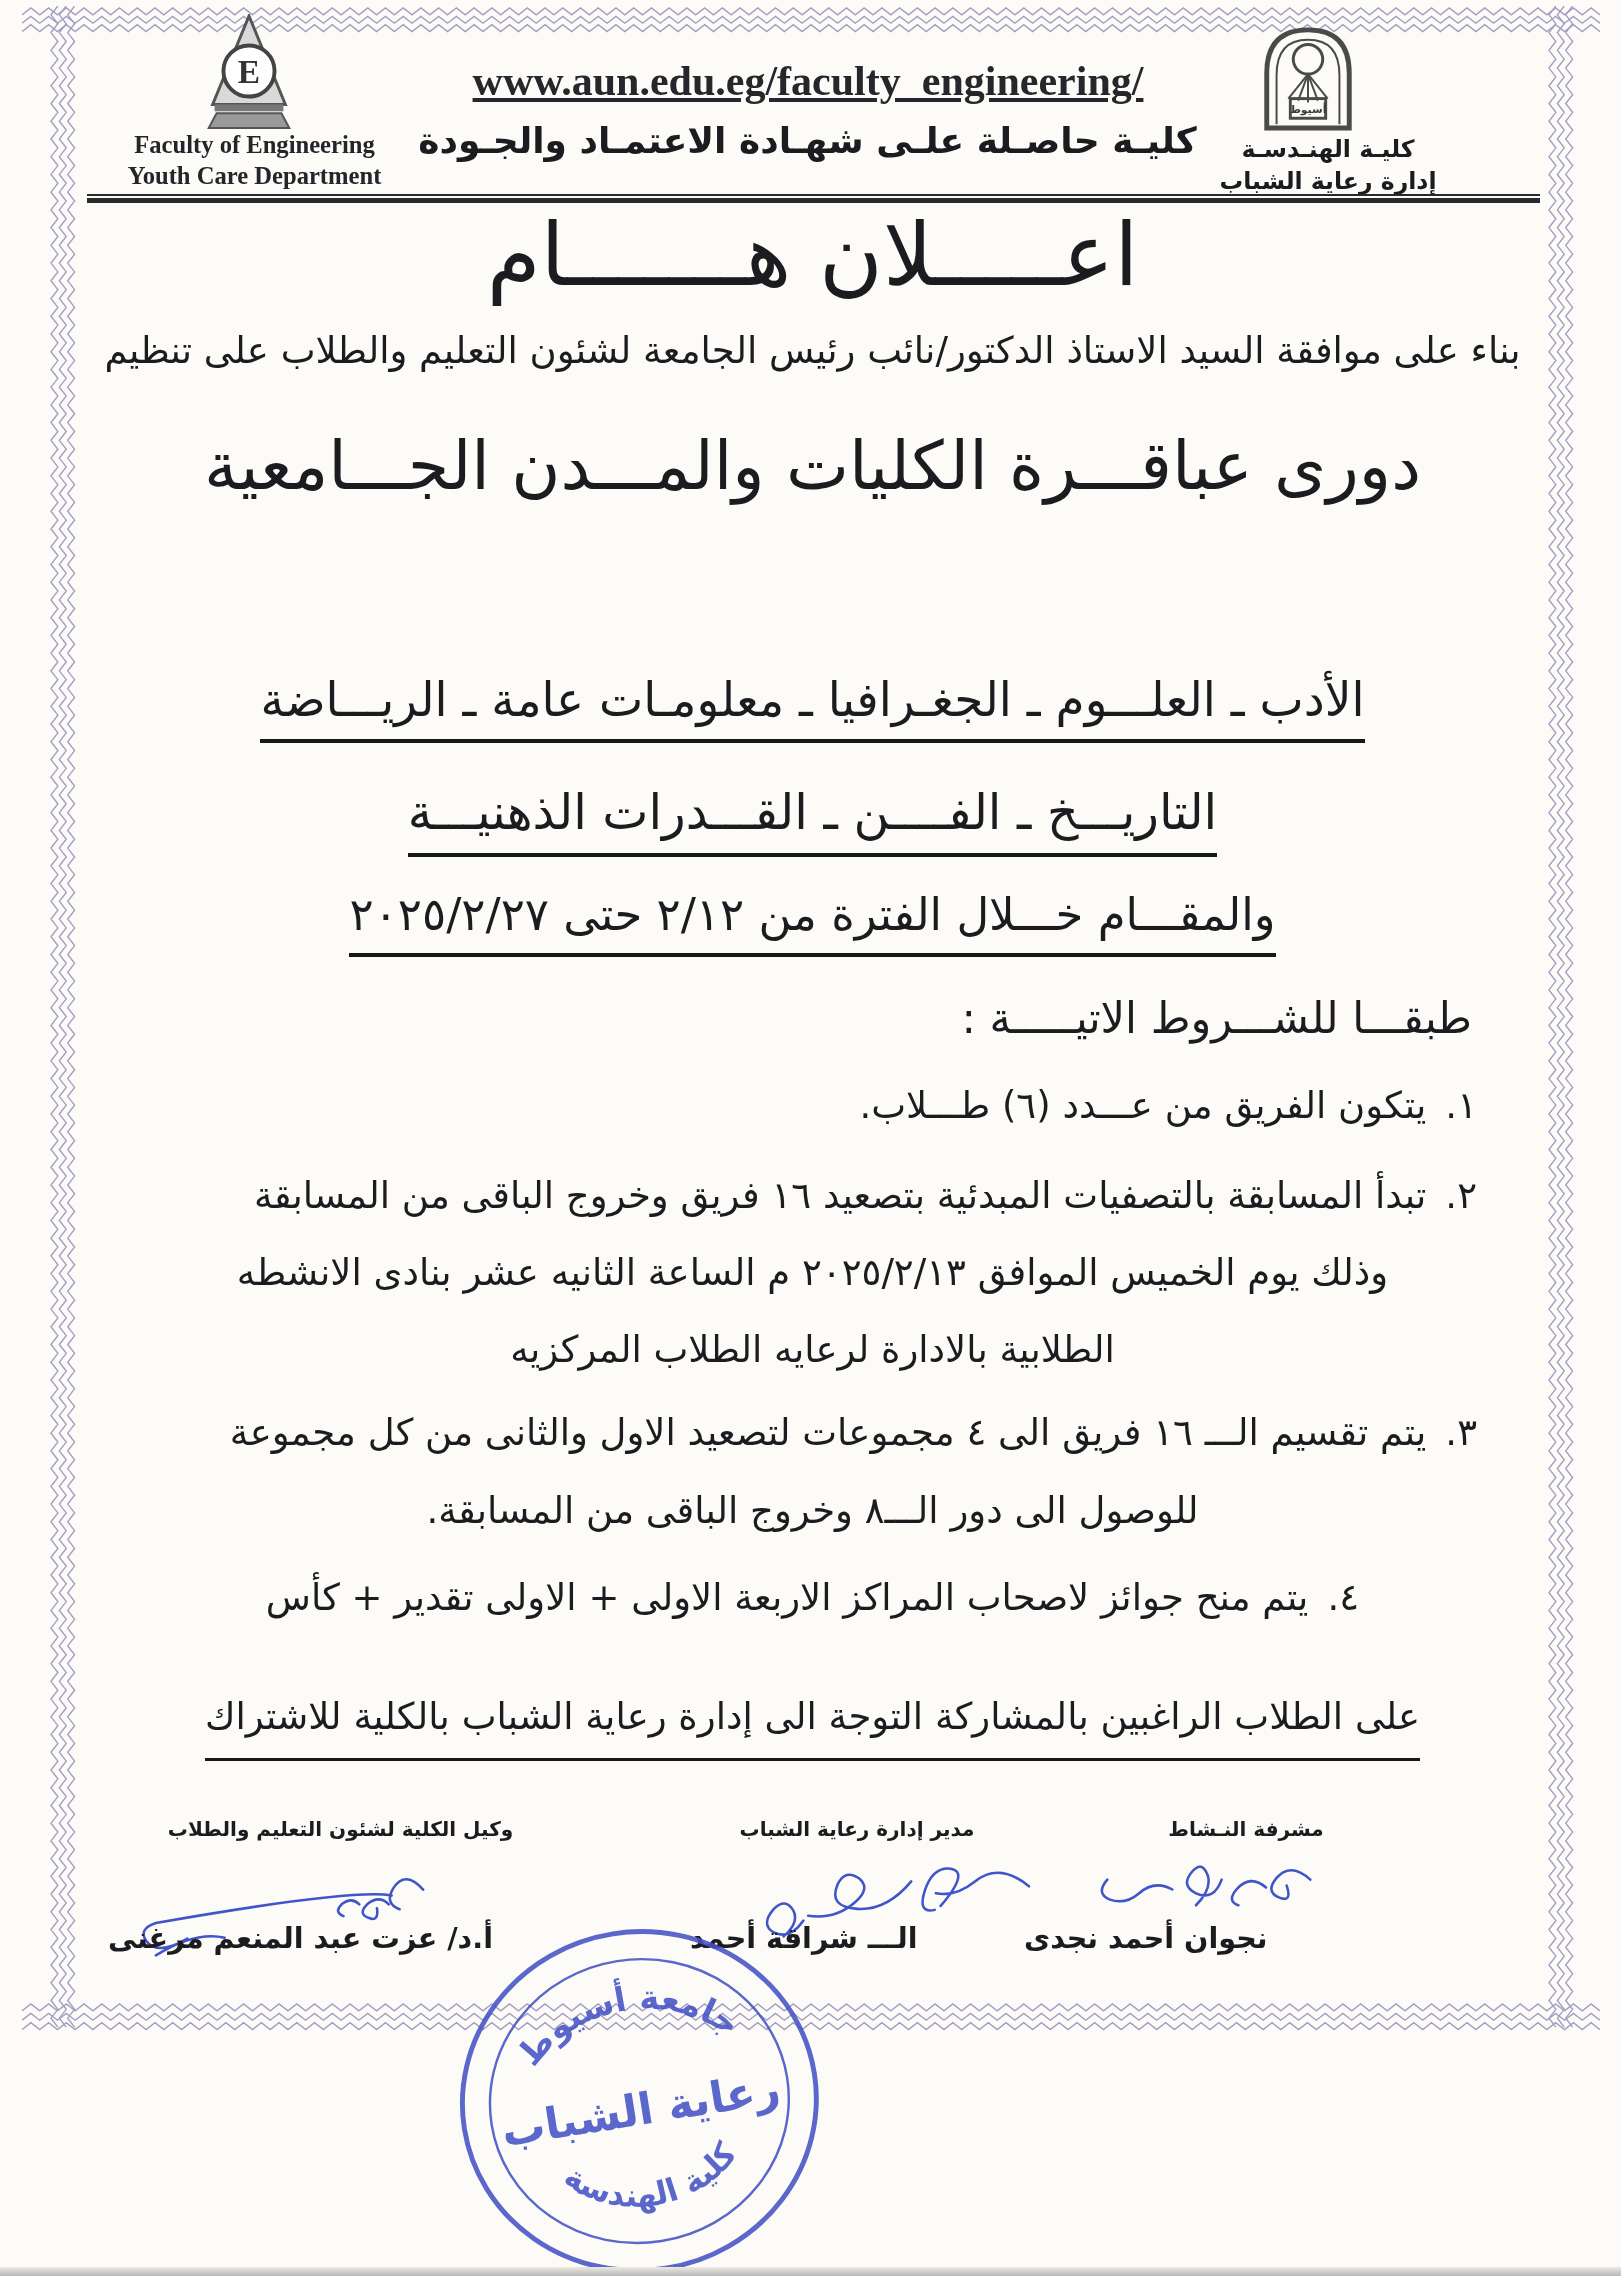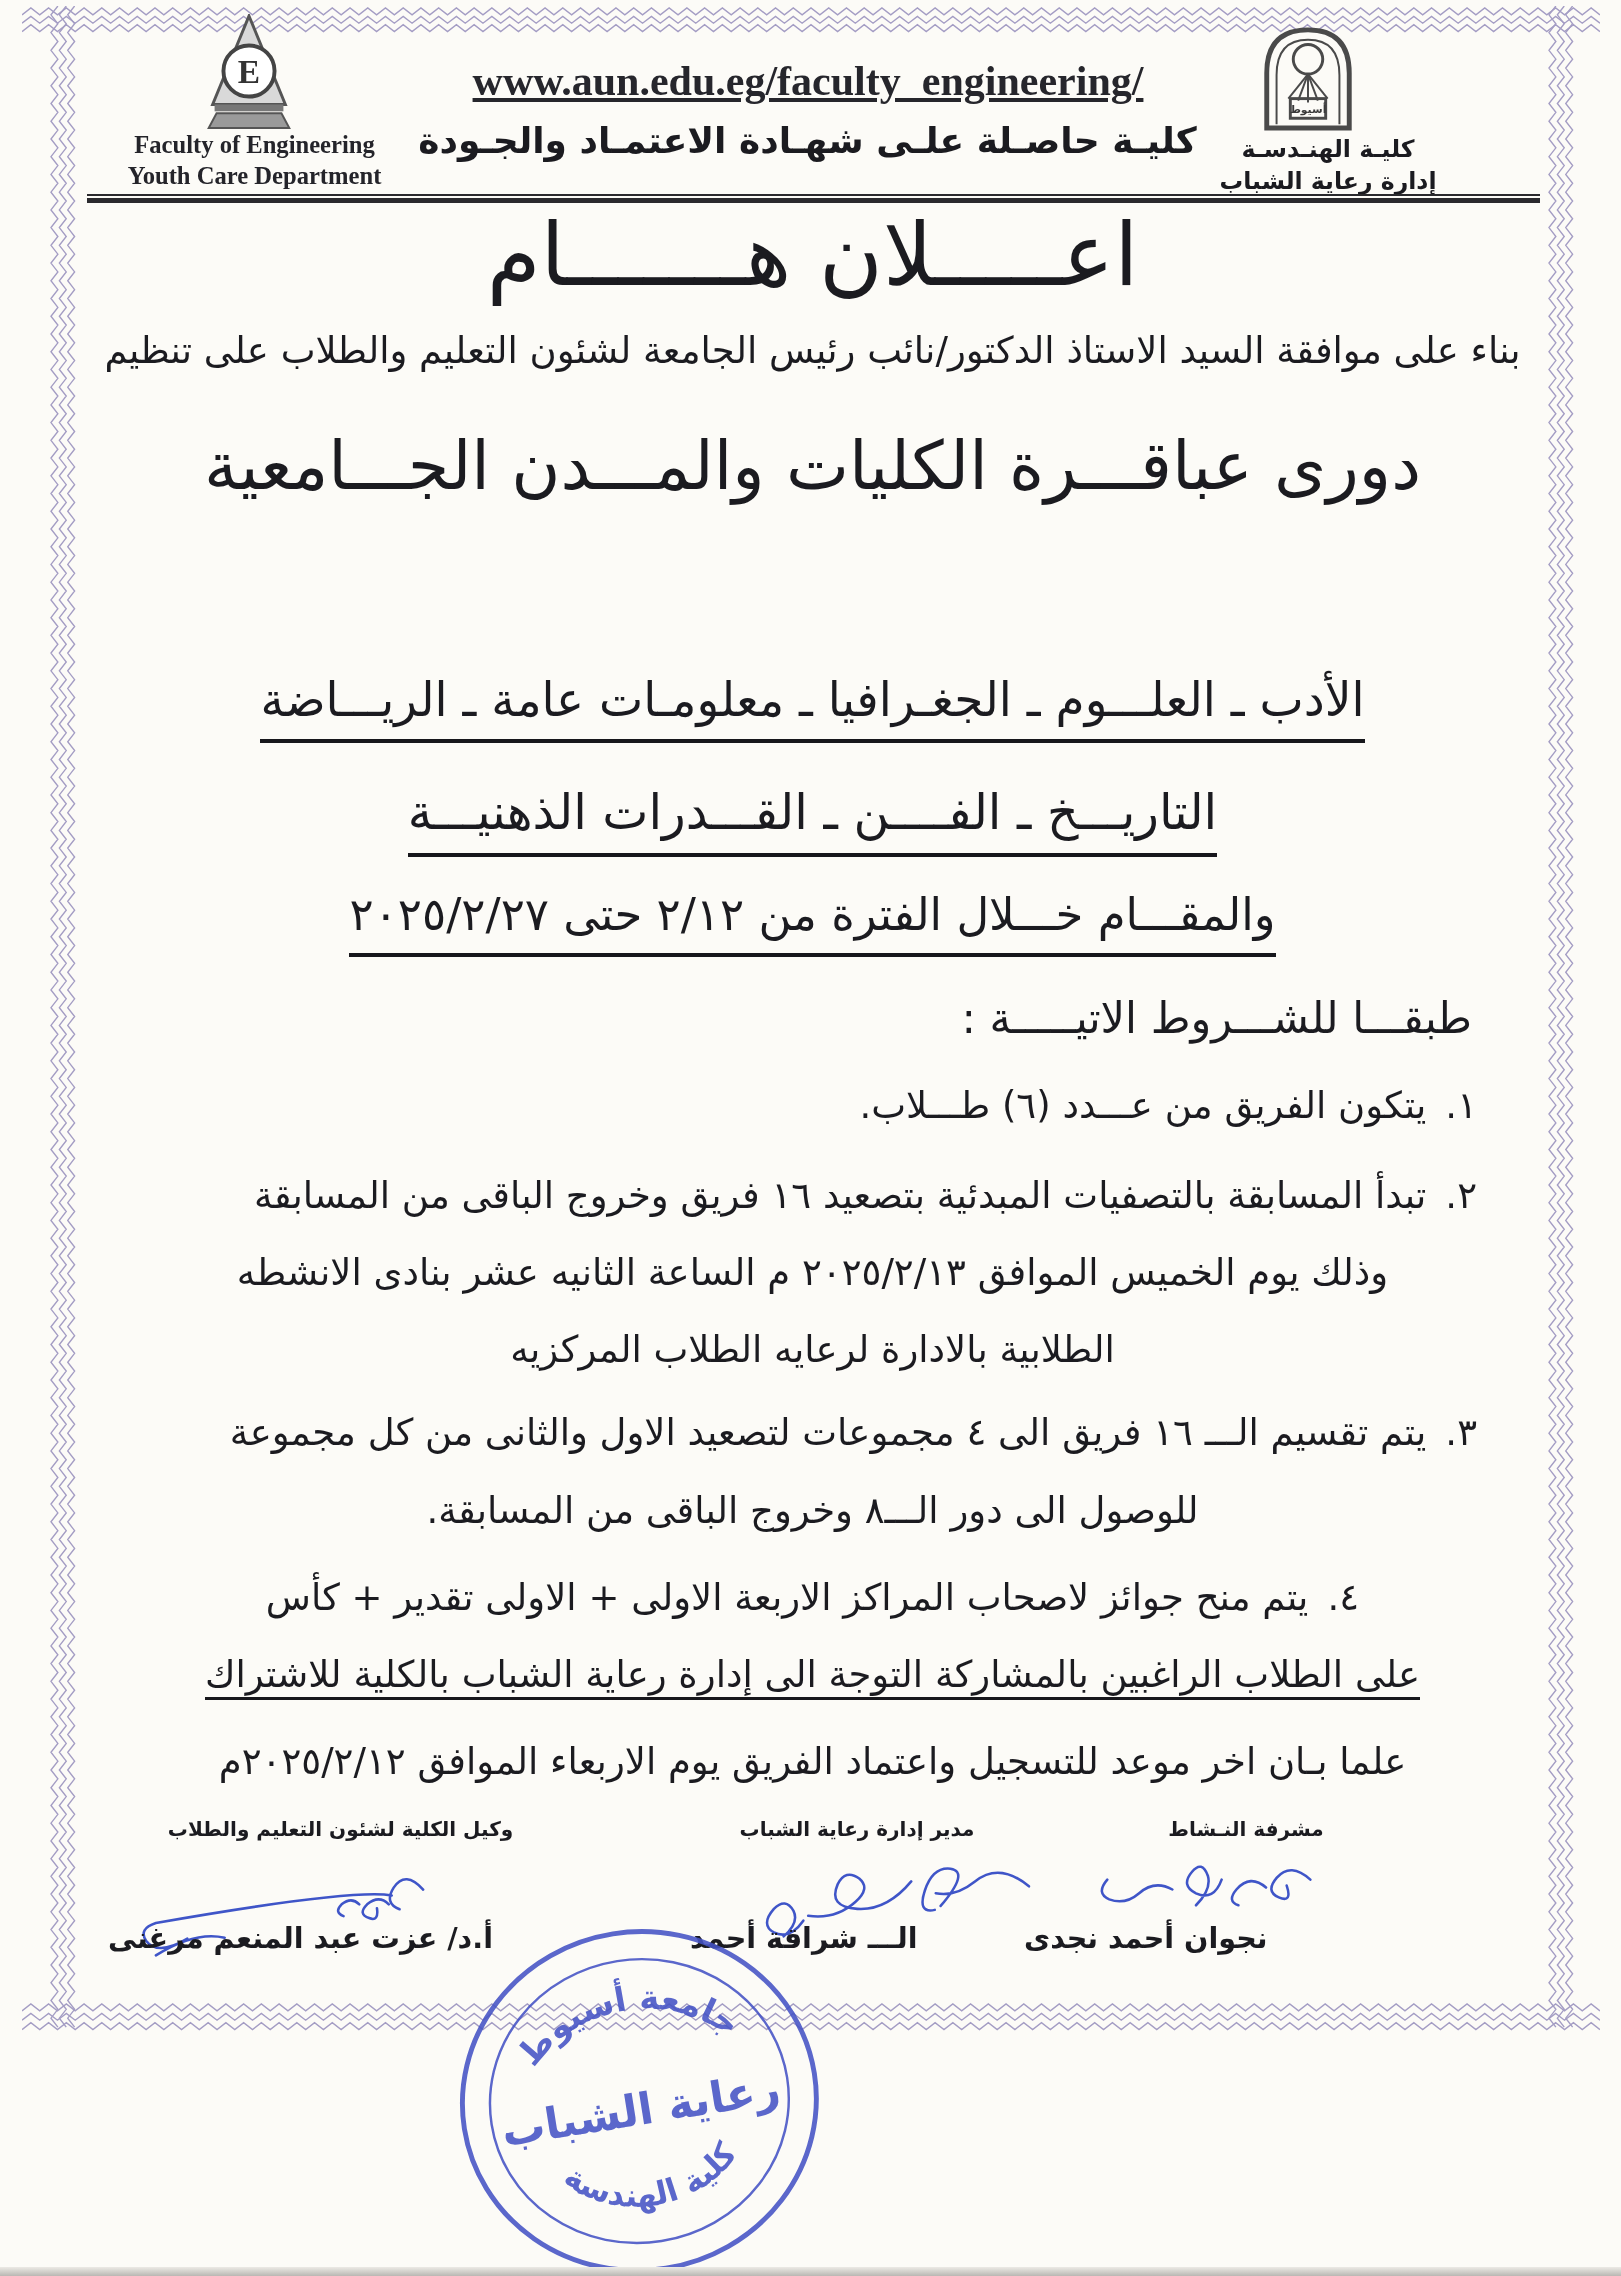--- a/index.html
+++ b/index.html
@@ -7,21 +7,21 @@
     position:relative;width:1621px;height:2277px;margin:0 auto;
     background:#fcfbf7;overflow:hidden;
     font-family:"DejaVu Sans",sans-serif;color:#1b1b20;
   }
   .zz{position:absolute;pointer-events:none;}
   .sec{position:absolute;left:94px;right:90px;direction:rtl;font-weight:normal;color:#1b1b20;}
   .center{text-align:center;}
   .right{text-align:right;}
   .nowrap{white-space:nowrap;}
   .ul{display:inline-block;border-bottom:4.9px solid #17171c;padding-bottom:11.8px;}
-  .ul-thin{display:inline-block;border-bottom:3.9px solid #17171c;padding-bottom:1px;}
+  .ul-thin{display:inline-block;border-bottom:3.9px solid #17171c;padding-bottom:20px;margin-top:42px;}
 
   
   .hdr-left-logo{position:absolute;left:175px;top:13.8px;}
   .hdr-left-text{position:absolute;left:87px;top:130px;width:335px;text-align:center;
     font-family:"Liberation Serif",serif;font-weight:bold;font-size:24.6px;line-height:1.25;
     color:#24242a;direction:ltr;}
   .hdr-url{position:absolute;left:414px;top:57px;width:788px;text-align:center;
     font-family:"Liberation Serif",serif;font-weight:bold;font-size:42px;color:#26262c;direction:ltr;text-decoration:underline;}
   .hdr-accred{position:absolute;left:394px;top:120px;width:827px;text-align:center;
     font-size:36px;font-weight:bold;direction:rtl;}
@@ -160,21 +160,20 @@
   <div class="sec center nowrap cond c3b">للوصول الى دور الـــ٨  وخروج الباقى من المسابقة.</div>
 
   <div class="sec center nowrap cond c4">
     <span>٤.</span> 
     <span>يتم منح جوائز لاصحاب المراكز الاربعة الاولى + الاولى تقدير + كأس</span>
   </div>
 
   <div class="sec center nowrap participation">
     <span class="ul-thin">على الطلاب الراغبين بالمشاركة التوجة الى إدارة رعاية الشباب بالكلية للاشتراك</span>
   </div>
-  <div class="sec center nowrap deadline">علما بـان اخر موعد للتسجيل واعتماد الفريق يوم الاربعاء الموافق ٢٠٢٥/٢/١٢م</div>
 
   <div class="sig-title" style="left:1034px;width:424px;">مشرفة النـشاط</div>
   <div class="sig-title" style="left:650px;width:414px;">مدير إدارة رعاية الشباب</div>
   <div class="sig-title" style="left:99px;width:483px;">وكيل الكلية لشئون التعليم والطلاب</div>
 
   <div class="autograph" style="left:1059px;top:1850px;">
     <svg width="276" height="79" viewBox="0 0 280 80">
       <path d="M255 30 q-20 -18 -34 -2 q-12 14 2 20 q14 6 8 -12 M210 38 q-16 -14 -30 2 q-10 12 2 16 M165 30 q-8 22 -26 14 q-16 -8 -4 -22 q10 -12 16 4 q4 14 -12 30 M115 40 q-18 -10 -34 4 q-14 12 -30 6 q-14 -6 -2 -20" fill="none" stroke="#3f55c8" stroke-width="2.6" stroke-linecap="round"></path>
     </svg>
   </div>

